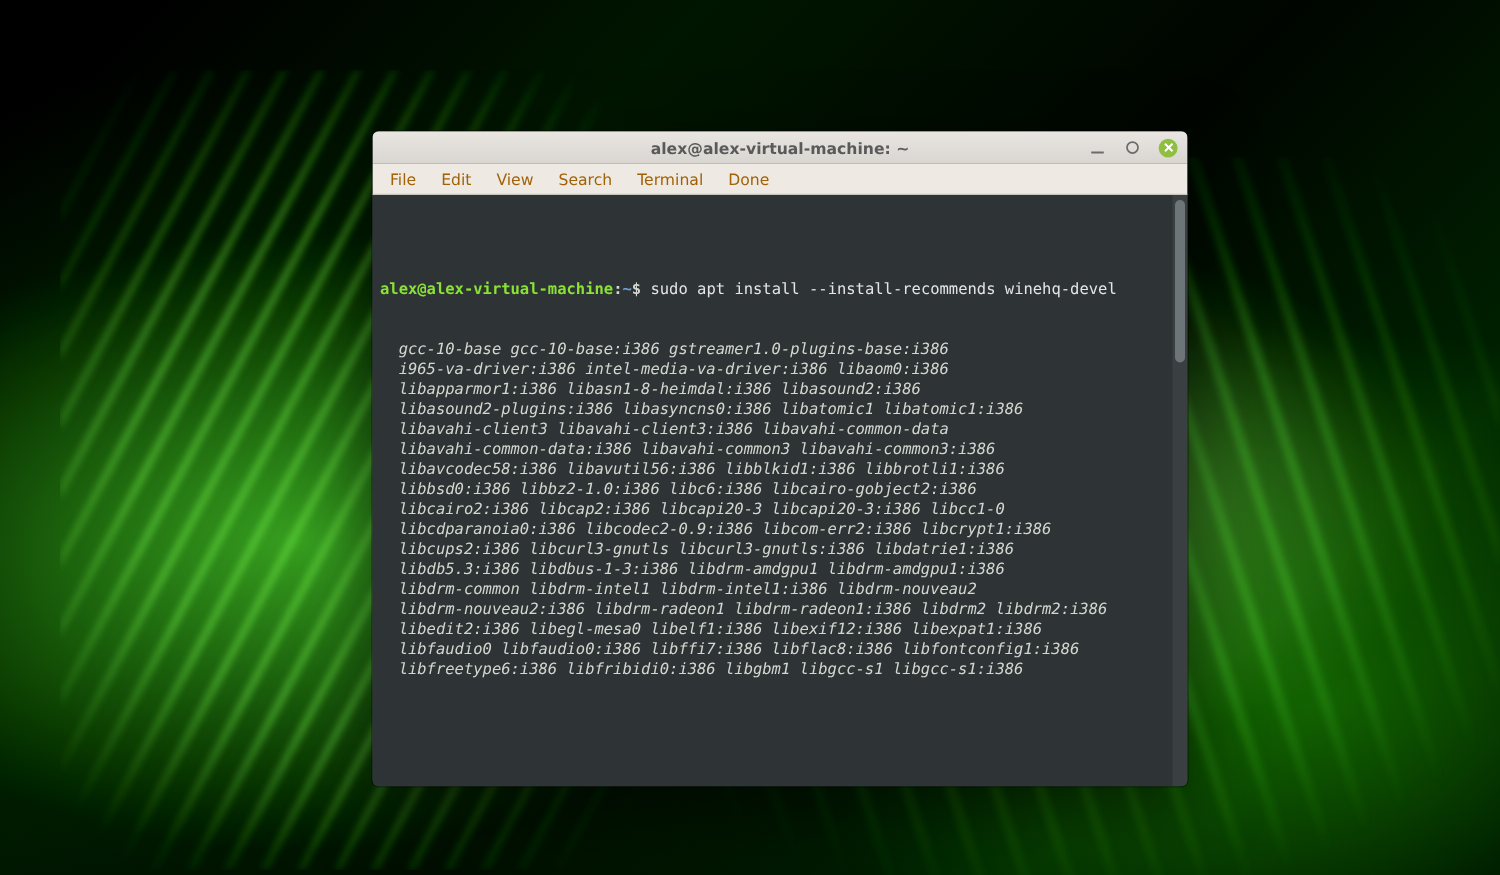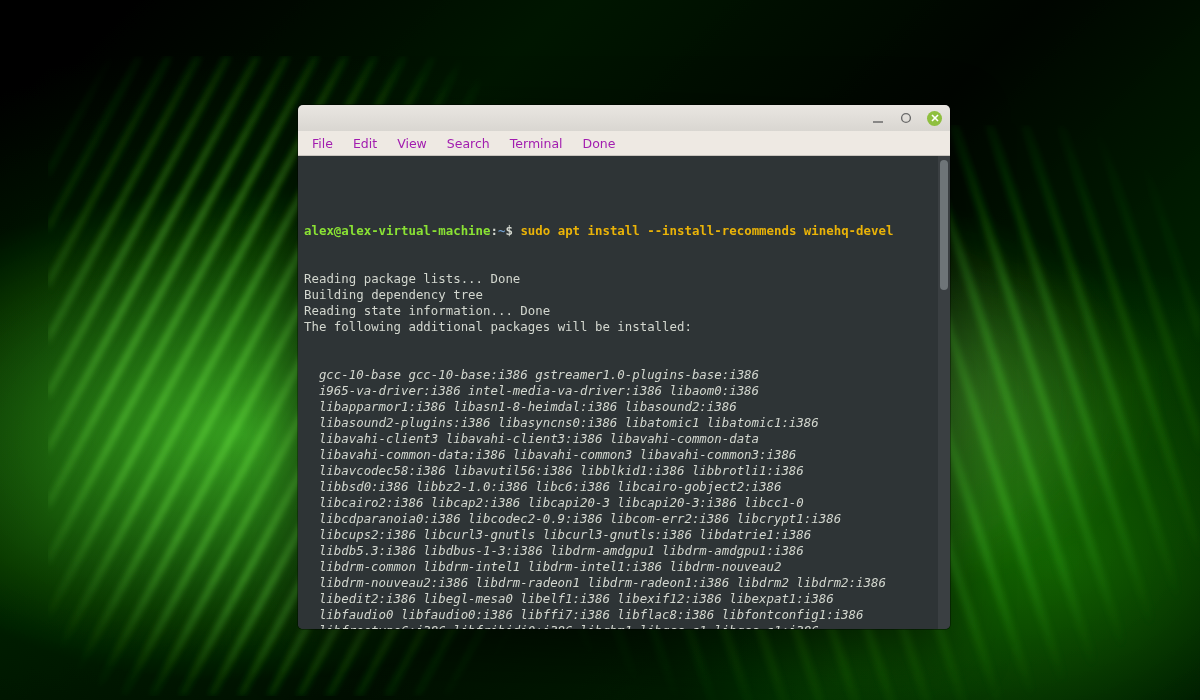--- a/index.html
+++ b/index.html
@@ -98,21 +98,21 @@
     line-height: 15px;
     text-align: center;
   }
   .menubar {
     height: 24px;
     background: #eee9e3;
     display: flex;
     align-items: center;
     padding: 0 6px;
     gap: 4px;
-    color: #a21caf;
+    color: #a16207;
     font-size: 12.5px;
     border-bottom: 1px solid #c9c5bf;
   }
   .menu-item {
     padding: 2px 8px;
     border-radius: 3px;
     cursor: pointer;
   }
 
   .terminal {
@@ -126,21 +126,21 @@
     height: 464px;
     overflow: hidden;
     position: relative;
   }
   .terminal .scroll {
     overflow: hidden;
   }
   .prompt-user { color: #8ae234; font-weight: bold; margin-top: 20px; }
   .prompt-sep  { color: #d3d7cf; font-weight: bold; }
   .prompt-path { color: #729fcf; font-weight: bold; }
-  .cmd { color: #eab308; font-weight: bold; }
+  .cmd { color: #e5e5e5; }
   .line { white-space: pre-wrap; word-break: break-word; }
   .indent { padding-left: 2ch; display: block; font-style: italic; }
 
   .scrollbar {
     position: absolute;
     right: 0; top: 0; bottom: 0;
     width: 12px;
     background: #3a3f42;
   }
   .scrollbar-thumb {
@@ -153,20 +153,21 @@
   }
 </style>
 </head>
 <body>
 
 <div class="wallpaper"></div>
 
 <div class="window">
 
   <div class="titlebar">
+    <div class="title">alex@alex-virtual-machine: ~</div>
     <div class="win-controls">
       <div class="win-btn">
         <svg viewBox="0 0 14 14">
             <line x1="2" y1="11" x2="12" y2="11" stroke="#6b6b6b" stroke-width="1.6"></line>
           </svg>
       </div>
       <div class="win-btn">
         <svg viewBox="0 0 14 14">
             <circle cx="7" cy="7" r="4.4" fill="none" stroke="#6b6b6b" stroke-width="1.4"></circle>
           </svg>
@@ -185,21 +186,20 @@
     <span class="menu-item">Edit</span>
     <span class="menu-item">View</span>
     <span class="menu-item">Search</span>
     <span class="menu-item">Terminal</span>
     <span class="menu-item">Done</span>
   </div>
 
   <div class="terminal">
     <div class="scroll">
       <div class="line"><span class="prompt-user">alex@alex-virtual-machine</span><span class="prompt-sep">:</span><span class="prompt-path">~</span><span class="prompt-sep">$</span> <span class="cmd">sudo apt install --install-recommends winehq-devel</span></div>
-      <div id="pre-lines"><div class="line">Reading package lists... Done</div><div class="line">Building dependency tree</div><div class="line">Reading state information... Done</div><div class="line">The following additional packages will be installed:</div></div>
       <div id="pkg-lines"><div class="line indent">gcc-10-base gcc-10-base:i386 gstreamer1.0-plugins-base:i386</div><div class="line indent">i965-va-driver:i386 intel-media-va-driver:i386 libaom0:i386</div><div class="line indent">libapparmor1:i386 libasn1-8-heimdal:i386 libasound2:i386</div><div class="line indent">libasound2-plugins:i386 libasyncns0:i386 libatomic1 libatomic1:i386</div><div class="line indent">libavahi-client3 libavahi-client3:i386 libavahi-common-data</div><div class="line indent">libavahi-common-data:i386 libavahi-common3 libavahi-common3:i386</div><div class="line indent">libavcodec58:i386 libavutil56:i386 libblkid1:i386 libbrotli1:i386</div><div class="line indent">libbsd0:i386 libbz2-1.0:i386 libc6:i386 libcairo-gobject2:i386</div><div class="line indent">libcairo2:i386 libcap2:i386 libcapi20-3 libcapi20-3:i386 libcc1-0</div><div class="line indent">libcdparanoia0:i386 libcodec2-0.9:i386 libcom-err2:i386 libcrypt1:i386</div><div class="line indent">libcups2:i386 libcurl3-gnutls libcurl3-gnutls:i386 libdatrie1:i386</div><div class="line indent">libdb5.3:i386 libdbus-1-3:i386 libdrm-amdgpu1 libdrm-amdgpu1:i386</div><div class="line indent">libdrm-common libdrm-intel1 libdrm-intel1:i386 libdrm-nouveau2</div><div class="line indent">libdrm-nouveau2:i386 libdrm-radeon1 libdrm-radeon1:i386 libdrm2 libdrm2:i386</div><div class="line indent">libedit2:i386 libegl-mesa0 libelf1:i386 libexif12:i386 libexpat1:i386</div><div class="line indent">libfaudio0 libfaudio0:i386 libffi7:i386 libflac8:i386 libfontconfig1:i386</div><div class="line indent">libfreetype6:i386 libfribidi0:i386 libgbm1 libgcc-s1 libgcc-s1:i386</div></div>
     </div>
     <div class="scrollbar">
       <div class="scrollbar-thumb"></div>
     </div>
   </div>
 
 </div>
 
 </body></html>

